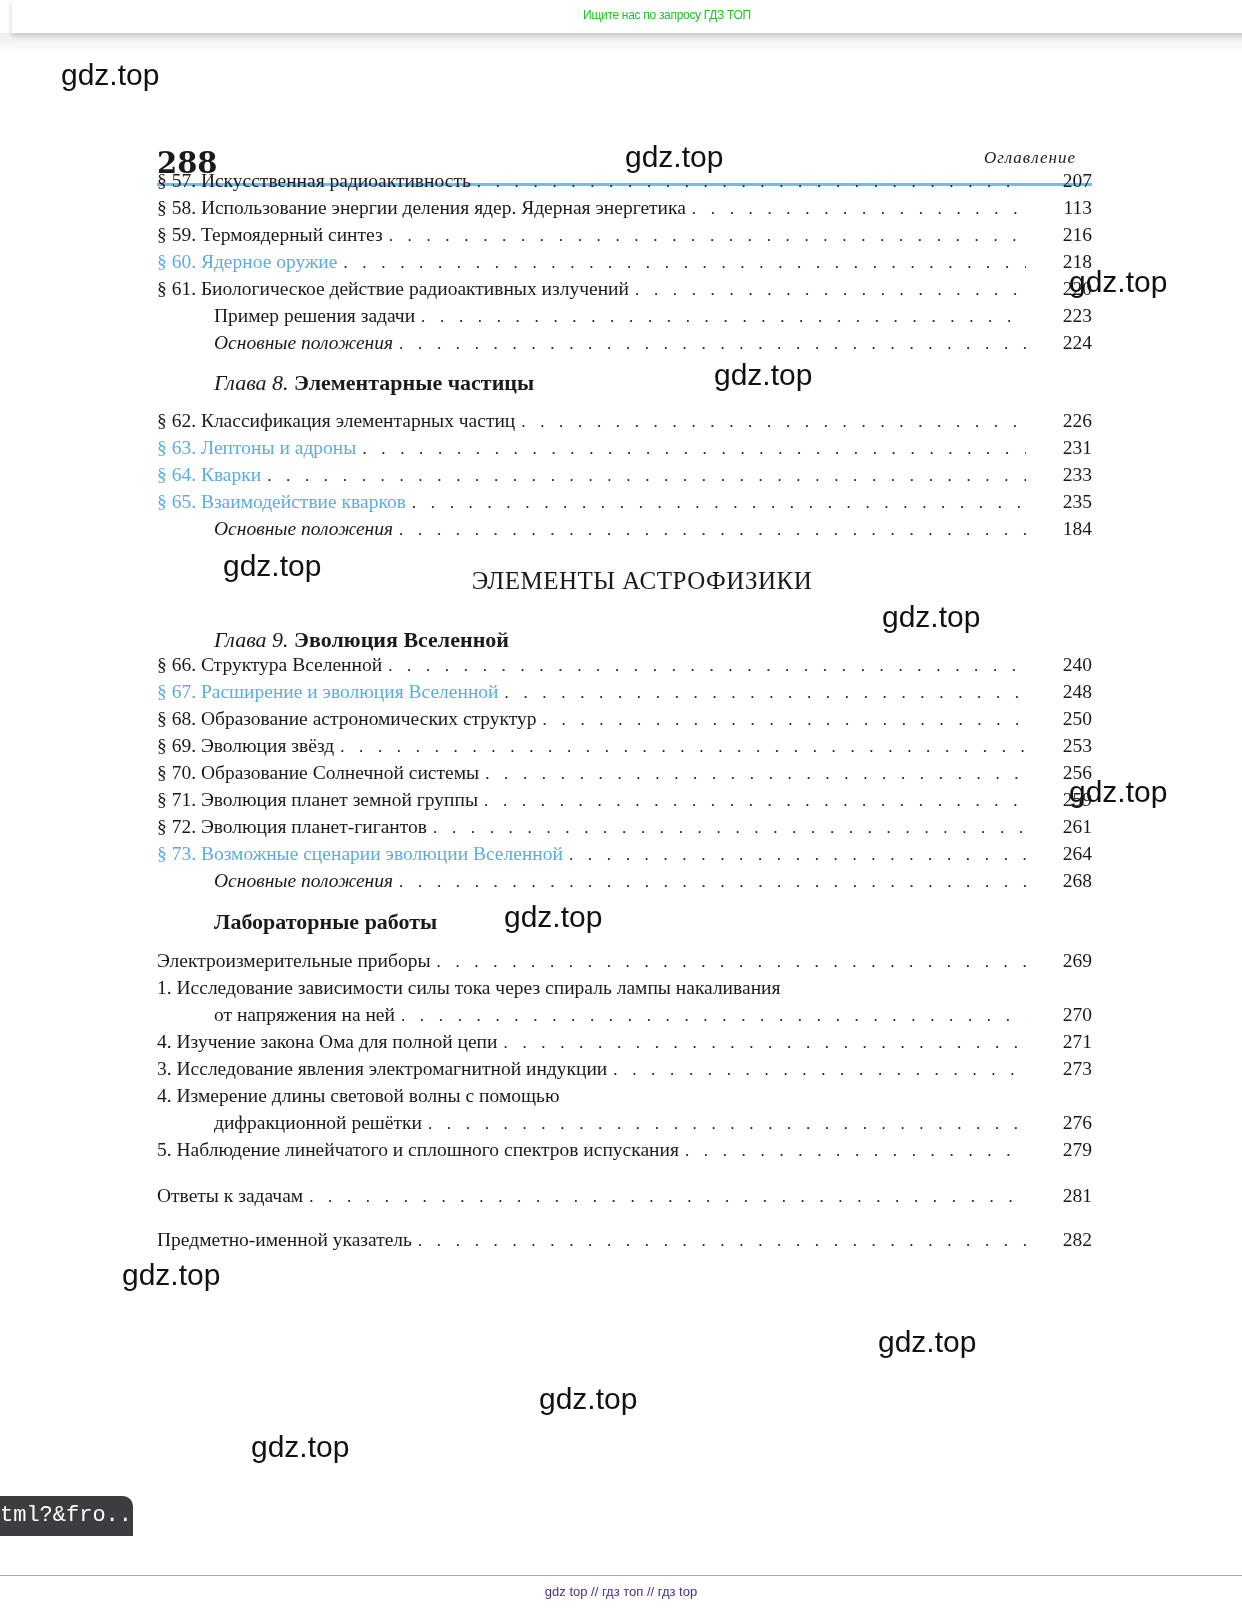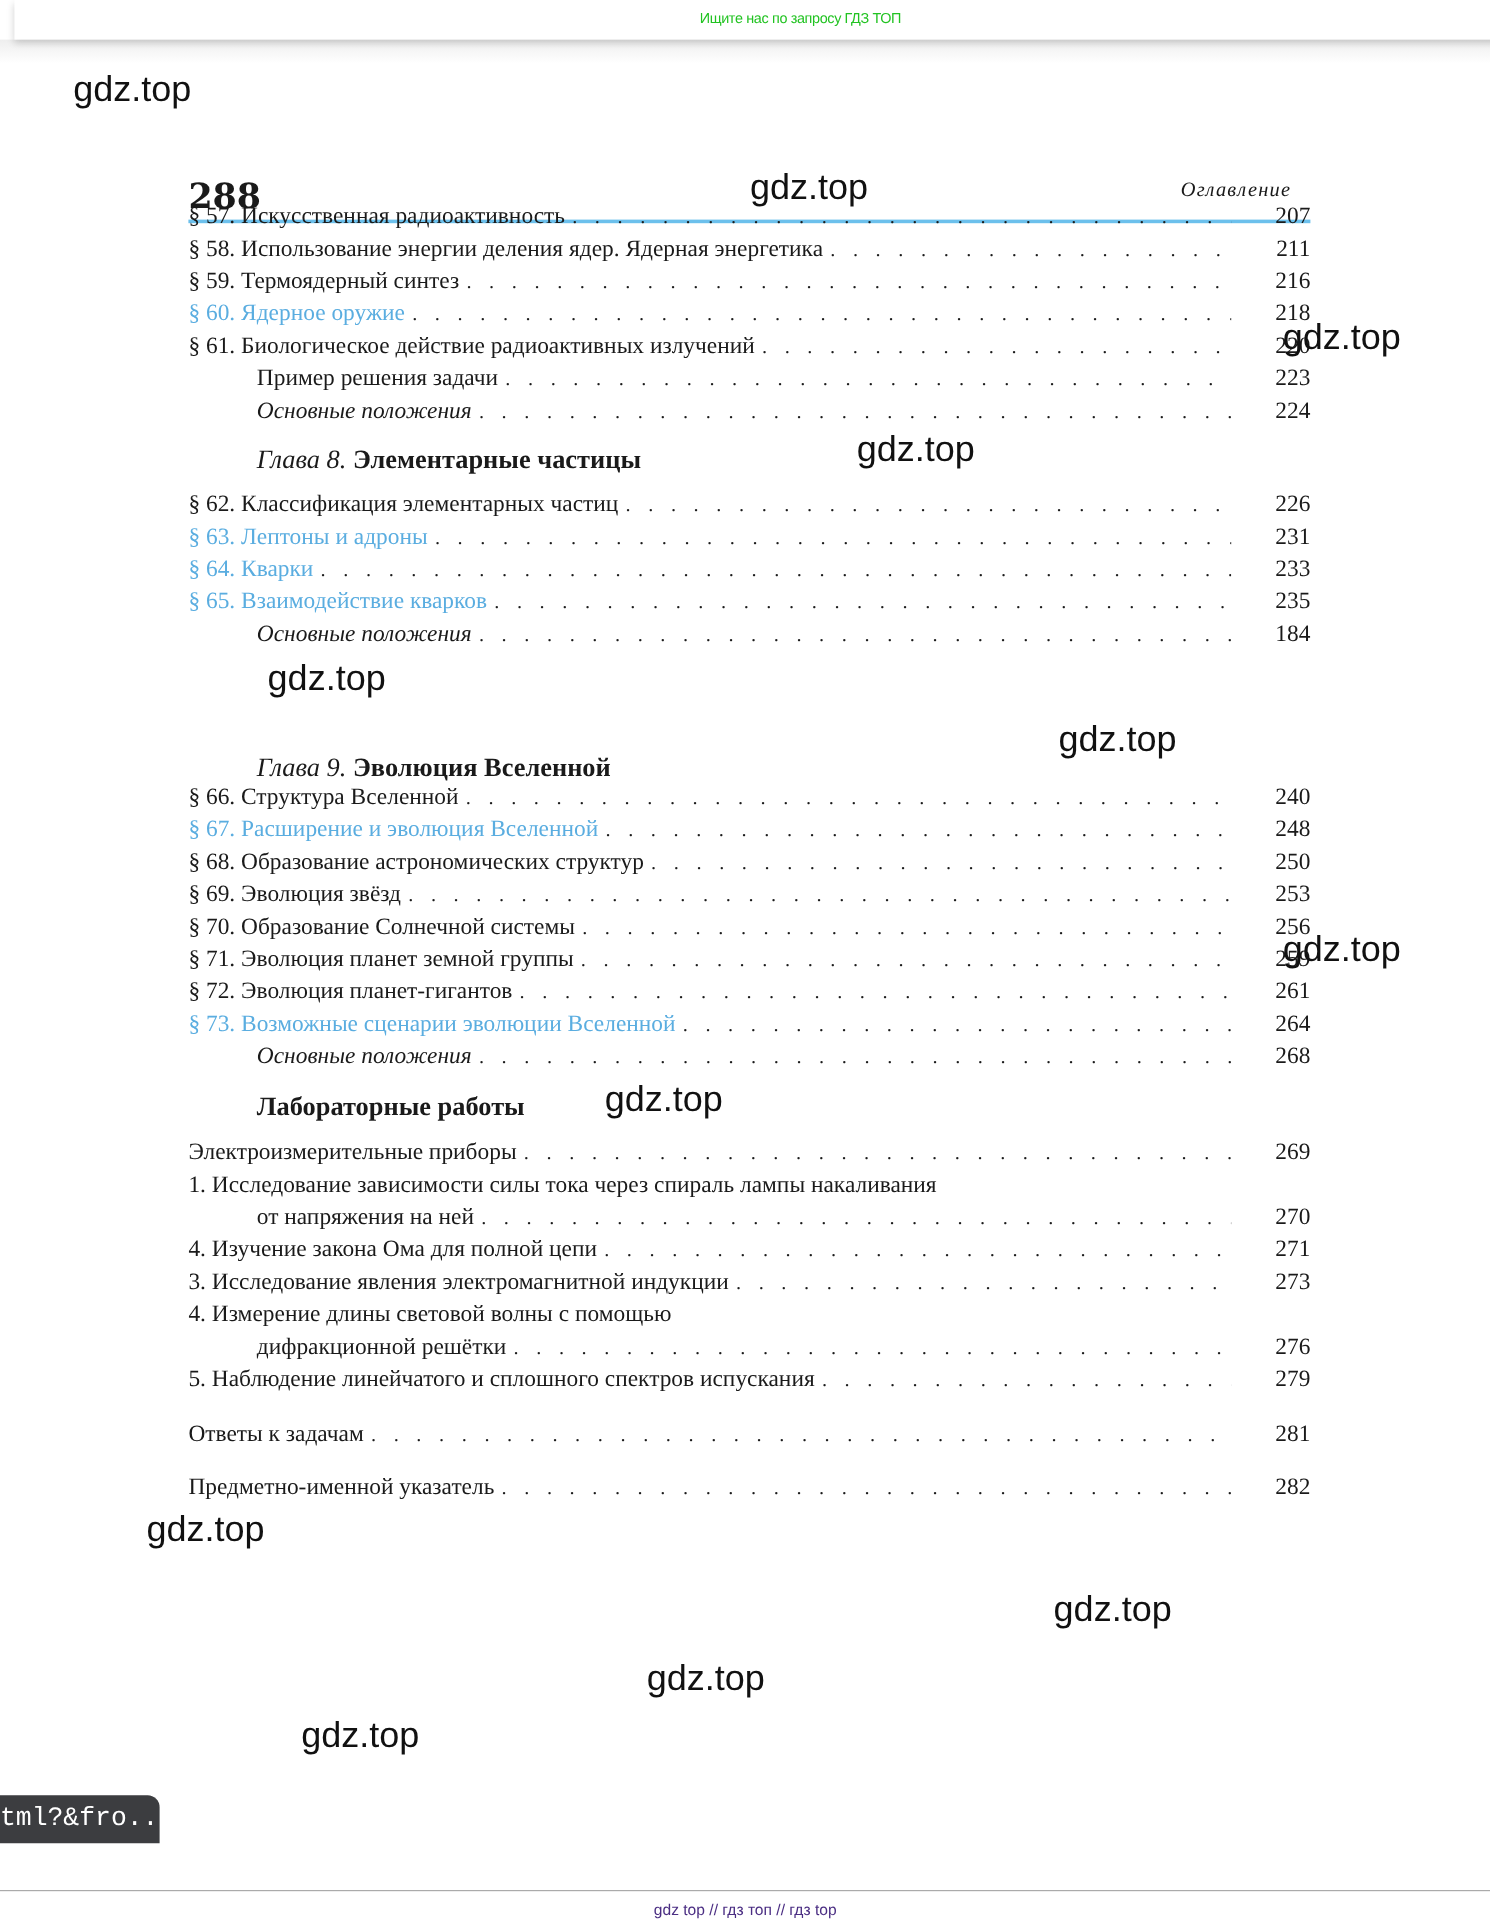--- a/index.html
+++ b/index.html
@@ -99,21 +99,21 @@
   </div>
 
   <div class="toc-line" style="top:72px">
     <span class="label">§ 57. Искусственная радиоактивность</span>
     <span class="dots"></span>
     <span class="pagenum">207</span>
   </div>
   <div class="toc-line" style="top:99px">
     <span class="label">§ 58. Использование энергии деления ядер. Ядерная энергетика</span>
     <span class="dots"></span>
-    <span class="pagenum">211</span>
+    <span class="pagenum">113</span>
   </div>
   <div class="toc-line" style="top:126px">
     <span class="label">§ 59. Термоядерный синтез</span>
     <span class="dots"></span>
     <span class="pagenum">216</span>
   </div>
   <div class="toc-line" style="top:153px">
     <span class="label blue">§ 60. Ядерное оружие</span>
     <span class="dots"></span>
     <span class="pagenum">218</span>
@@ -158,20 +158,21 @@
     <span class="label blue">§ 65. Взаимодействие кварков</span>
     <span class="dots"></span>
     <span class="pagenum">235</span>
   </div>
   <div class="toc-line indent ital" style="top:420px">
     <span class="label">Основные положения</span>
     <span class="dots"></span>
     <span class="pagenum">184</span>
   </div>
 
+  <div class="part-title" style="top:472px">ЭЛЕМЕНТЫ АСТРОФИЗИКИ</div>
 
   <div class="heading" style="top:532px">
     <span class="ital-part">Глава 9.</span>
     <span>Эволюция Вселенной</span>
   </div>
 
   <div class="toc-line" style="top:556px">
     <span class="label">§ 66. Структура Вселенной</span>
     <span class="dots"></span>
     <span class="pagenum">240</span>

